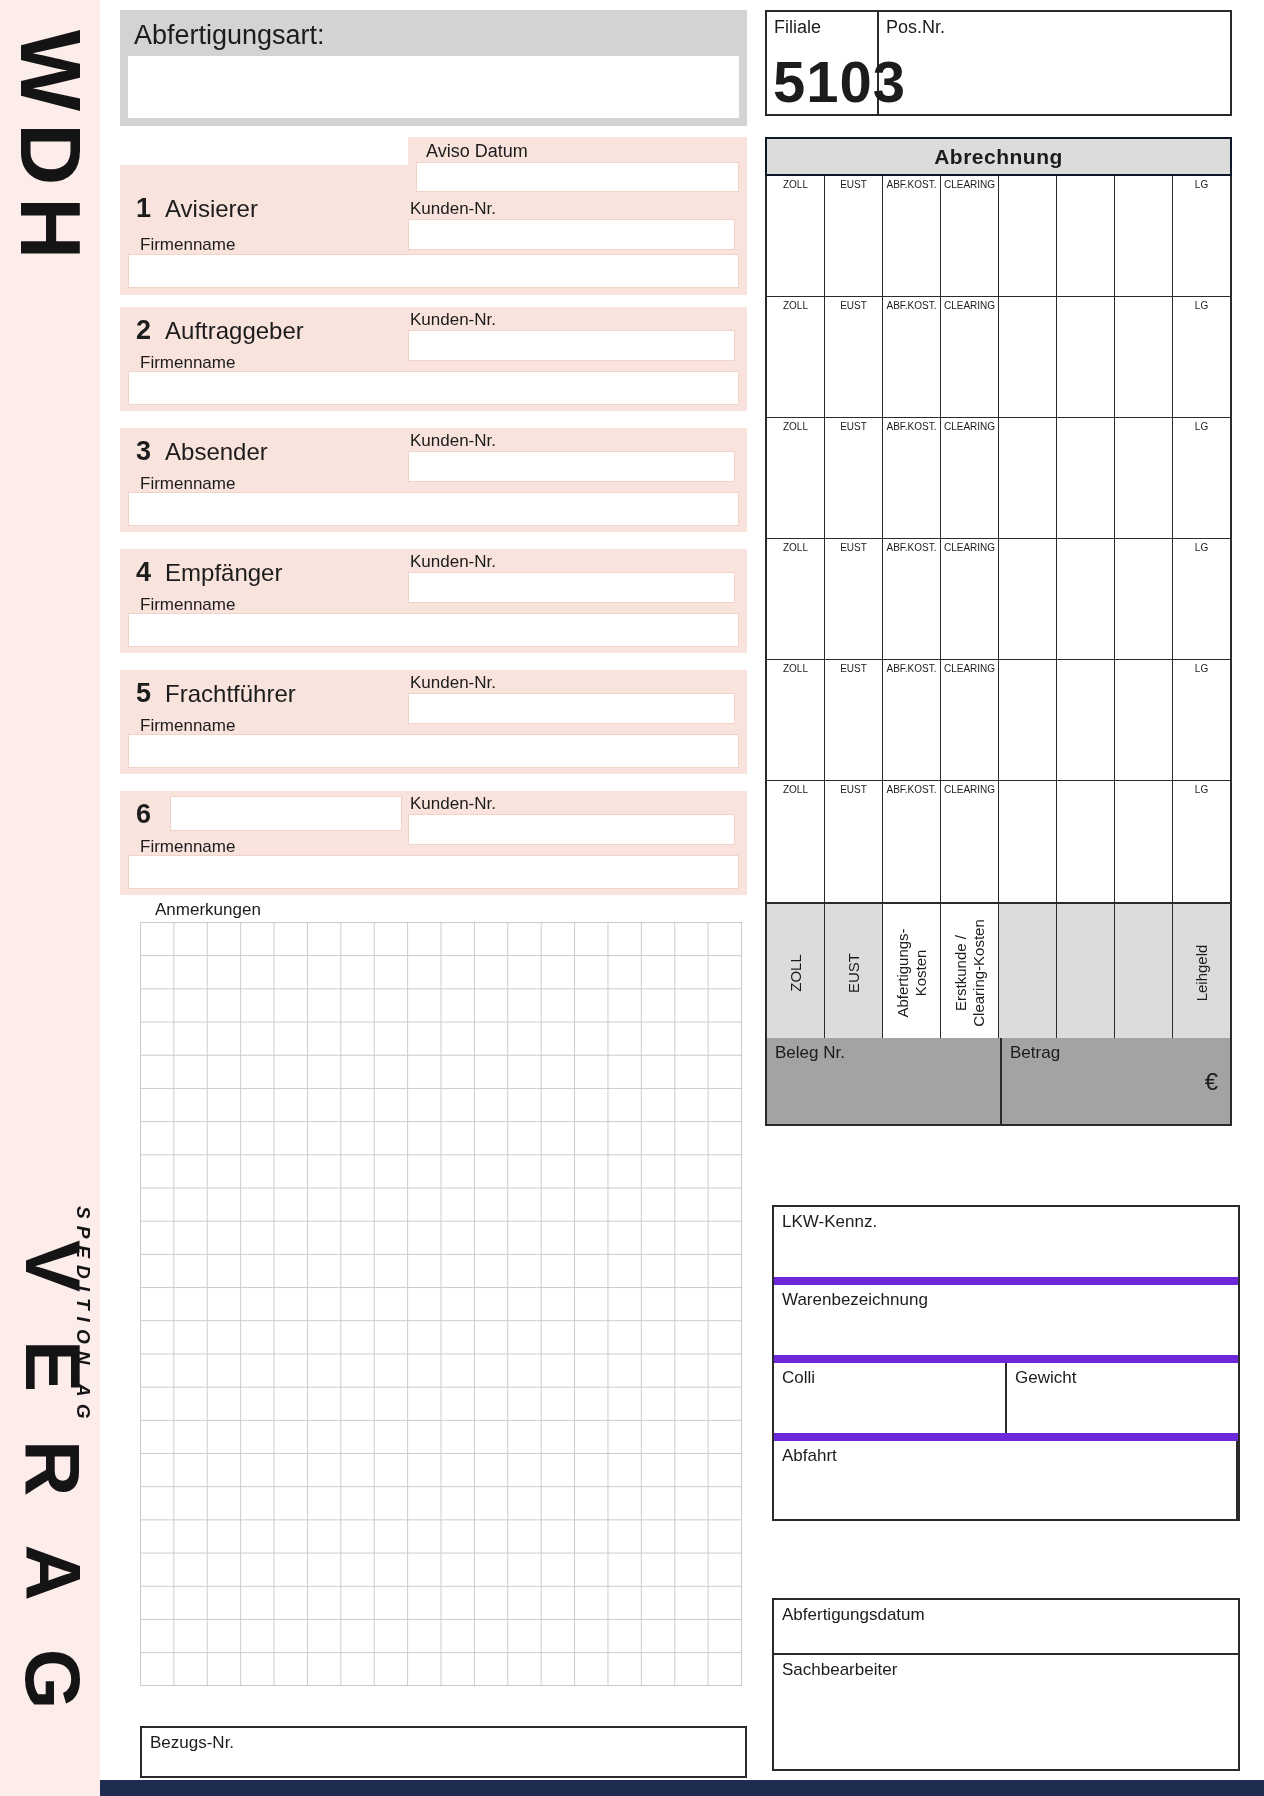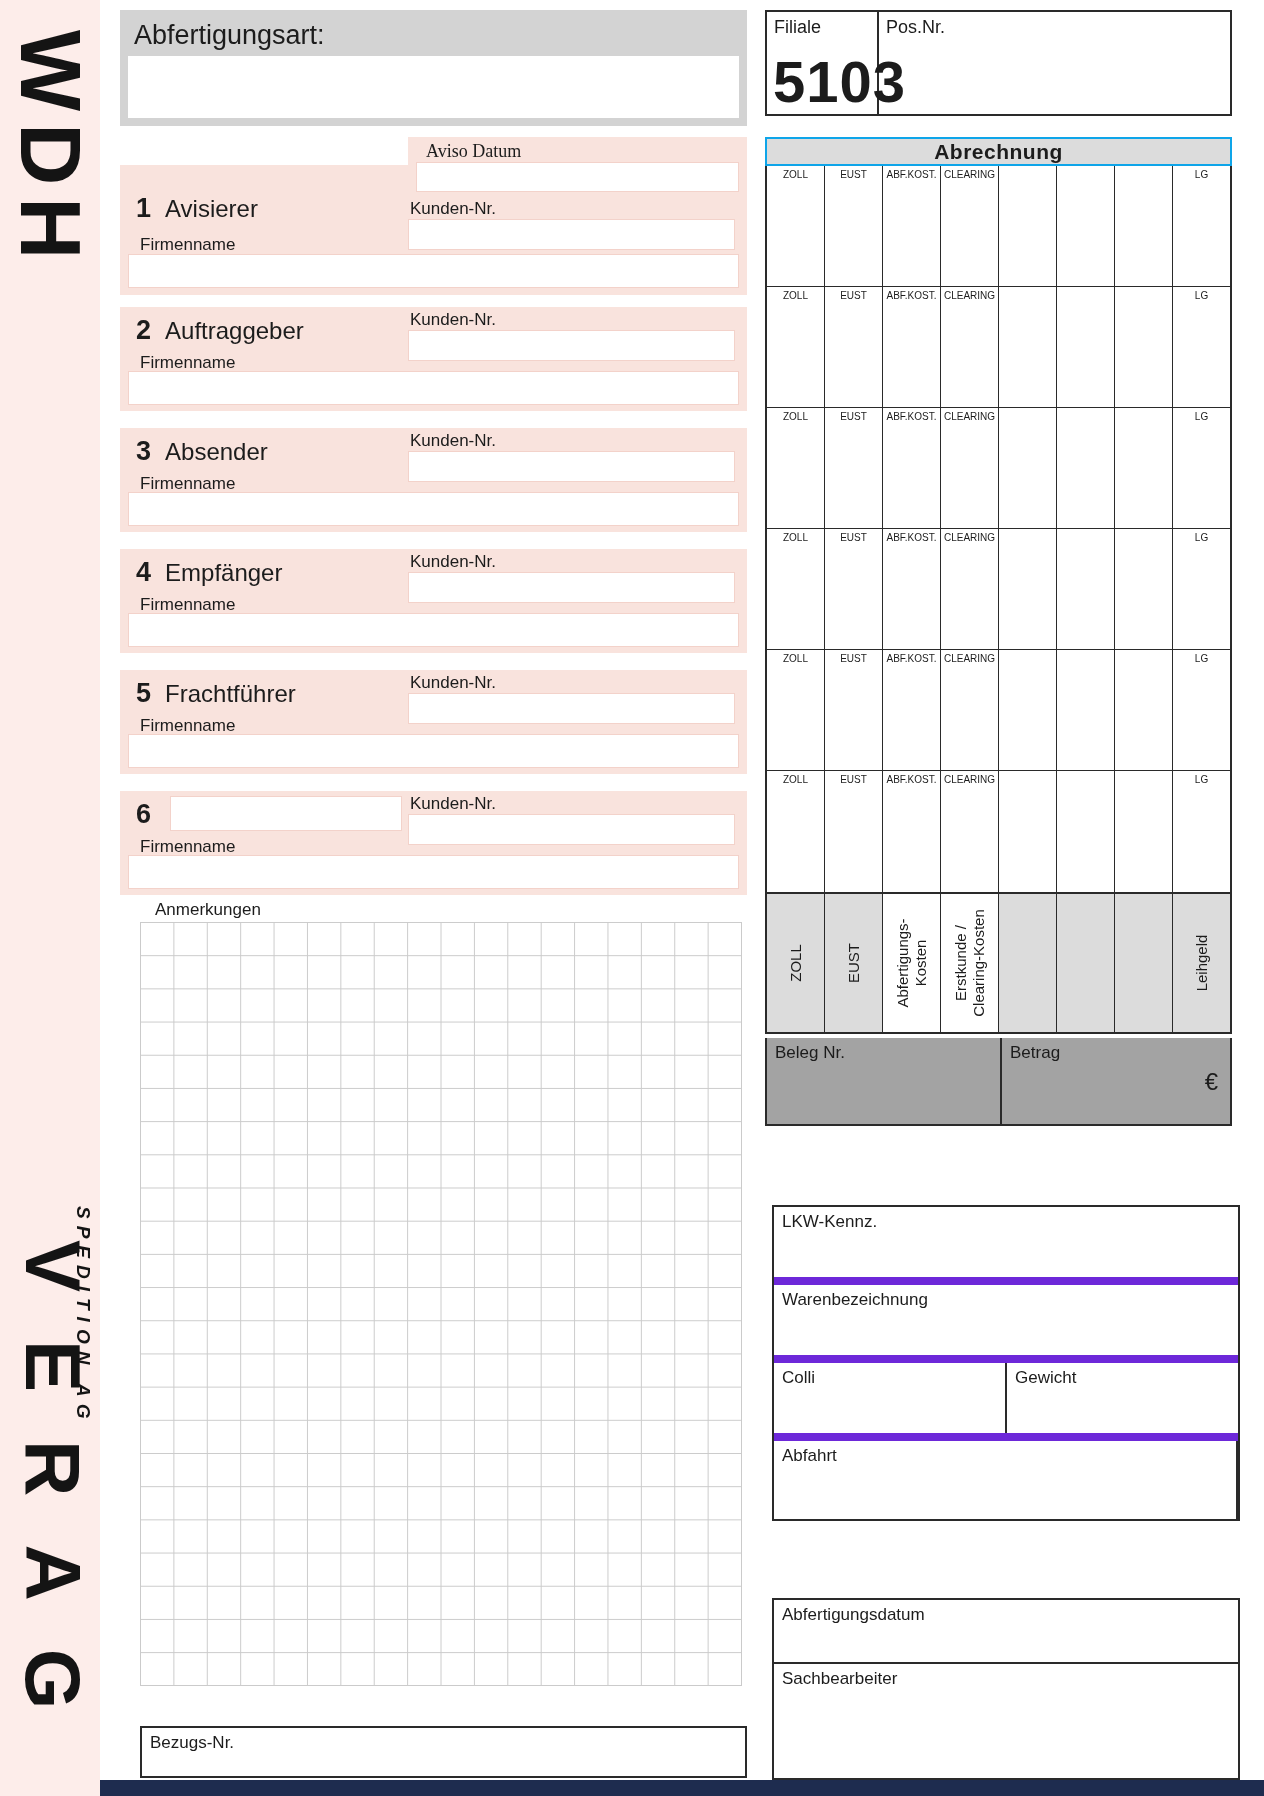--- a/index.html
+++ b/index.html
@@ -22,21 +22,21 @@
   .top-gray-label{position:absolute;left:14px;top:10px;font-size:27px;}
   .top-gray-input{position:absolute;left:8px;top:46px;width:611px;height:62px;background:#fff;}
   .filiale-box{position:absolute;left:765px;top:10px;width:467px;height:106px;border:2px solid #2a2a2a;display:flex;background:#fff;}
   .filiale-cell{width:112px;border-right:2px solid #2a2a2a;position:relative;}
   .posnr-cell{flex:1;position:relative;}
   .box-label{position:absolute;left:7px;top:5px;font-size:18px;}
   .filiale-value{position:absolute;left:6px;top:36px;font-size:58px;font-weight:bold;letter-spacing:1px;}
 
   
   .aviso-box{position:absolute;left:408px;top:137px;width:339px;height:58px;background:#f9e3dd;z-index:3;}
-  .aviso-label{position:absolute;left:18px;top:4px;font-size:18px;font-family:Liberation Serif, serif;}
+  .aviso-label{position:absolute;left:18px;top:4px;font-size:18px;}
   .aviso-input{position:absolute;left:8px;top:25px;width:323px;height:30px;}
   .pink-input{background:#ffffff;border:1px solid #f3d2ca;}
   .section{position:absolute;left:120px;width:627px;background:#f9e3dd;}
   .s1{top:165px;height:130px;}
   .s2{top:307px;height:104px;}
   .s3{top:428px;height:104px;}
   .s4{top:549px;height:104px;}
   .s5{top:670px;height:104px;}
   .s6{top:791px;height:104px;}
   .party-head{position:absolute;left:16px;top:8px;display:flex;align-items:baseline;}
@@ -48,21 +48,21 @@
   .kunden-input{position:absolute;left:288px;top:23px;width:327px;height:31px;}
   .s1 .kunden-input{top:54px;}
   .firma-label{position:absolute;left:20px;top:46px;font-size:17px;}
   .s1 .firma-label{top:70px;}
   .firma-input{position:absolute;left:8px;top:64px;width:611px;height:34px;}
   .s1 .firma-input{top:89px;}
   .party-name-input{position:absolute;left:50px;top:5px;width:232px;height:35px;}
 
   
   .abr{position:absolute;left:765px;top:137px;width:467px;}
-  .abr-header{height:29px;background:#dcdcdc;border:2px solid #0ea5e9;display:flex;align-items:center;justify-content:center;font-size:21px;font-weight:bold;letter-spacing:0.5px;}
+  .abr-header{height:39px;background:#dcdcdc;border:2px solid #0f172a;display:flex;align-items:center;justify-content:center;font-size:21px;font-weight:bold;letter-spacing:0.5px;}
   .abr-grid{border:2px solid #2a2a2a;border-top:none;}
   .abr-row{display:flex;height:121px;border-bottom:1px solid #2a2a2a;}
   .abr-row:last-child{border-bottom:none;}
   .abr-cell{flex:1 1 0;border-right:1px solid #2a2a2a;background:#fff;min-width:0;}
   .abr-cell:last-child{border-right:none;}
   .abr-cell-label{display:block;text-align:center;font-size:10px;padding-top:3px;white-space:nowrap;overflow:hidden;}
   .abr-foot{display:flex;height:140px;border:2px solid #2a2a2a;border-top:none;}
   .abr-foot-cell{flex:1 1 0;position:relative;border-right:1px solid #2a2a2a;background:#fff;min-width:0;}
   .abr-foot-cell:last-child{border-right:none;}
   .abr-foot-cell.gray{background:#dcdcdc;}
@@ -83,21 +83,21 @@
      border-right:1px solid #cbcbcb;border-bottom:1px solid #cbcbcb;}
 
   
   .ship-box{position:absolute;left:772px;top:1205px;width:468px;border:2px solid #2a2a2a;background:#fff;}
   .ship-row{height:78px;border-bottom:8px solid #6d28d9;position:relative;}
   .ship-box .ship-row:last-child{border-bottom:none;}
   .ship-split{display:flex;}
   .ship-cell{flex:1;position:relative;}
   .ship-cell:first-child{border-right:2px solid #2a2a2a;}
   .proc-box{position:absolute;left:772px;top:1598px;width:468px;border:2px solid #2a2a2a;background:#fff;}
-  .proc-row1{height:64px;border-bottom:2px solid #2a2a2a;position:relative;text-align:center;}
+  .proc-row1{height:55px;border-bottom:2px solid #2a2a2a;position:relative;text-align:center;}
   .proc-row2{height:114px;position:relative;}
   .bezug-box{position:absolute;left:140px;top:1726px;width:607px;height:52px;border:2px solid #2a2a2a;background:#fff;position:absolute;}
 </style>
 </head>
 <body>
 
 <div class="page">
 
   <div class="sidebar">
     <div class="wdh-text">WDH</div>

